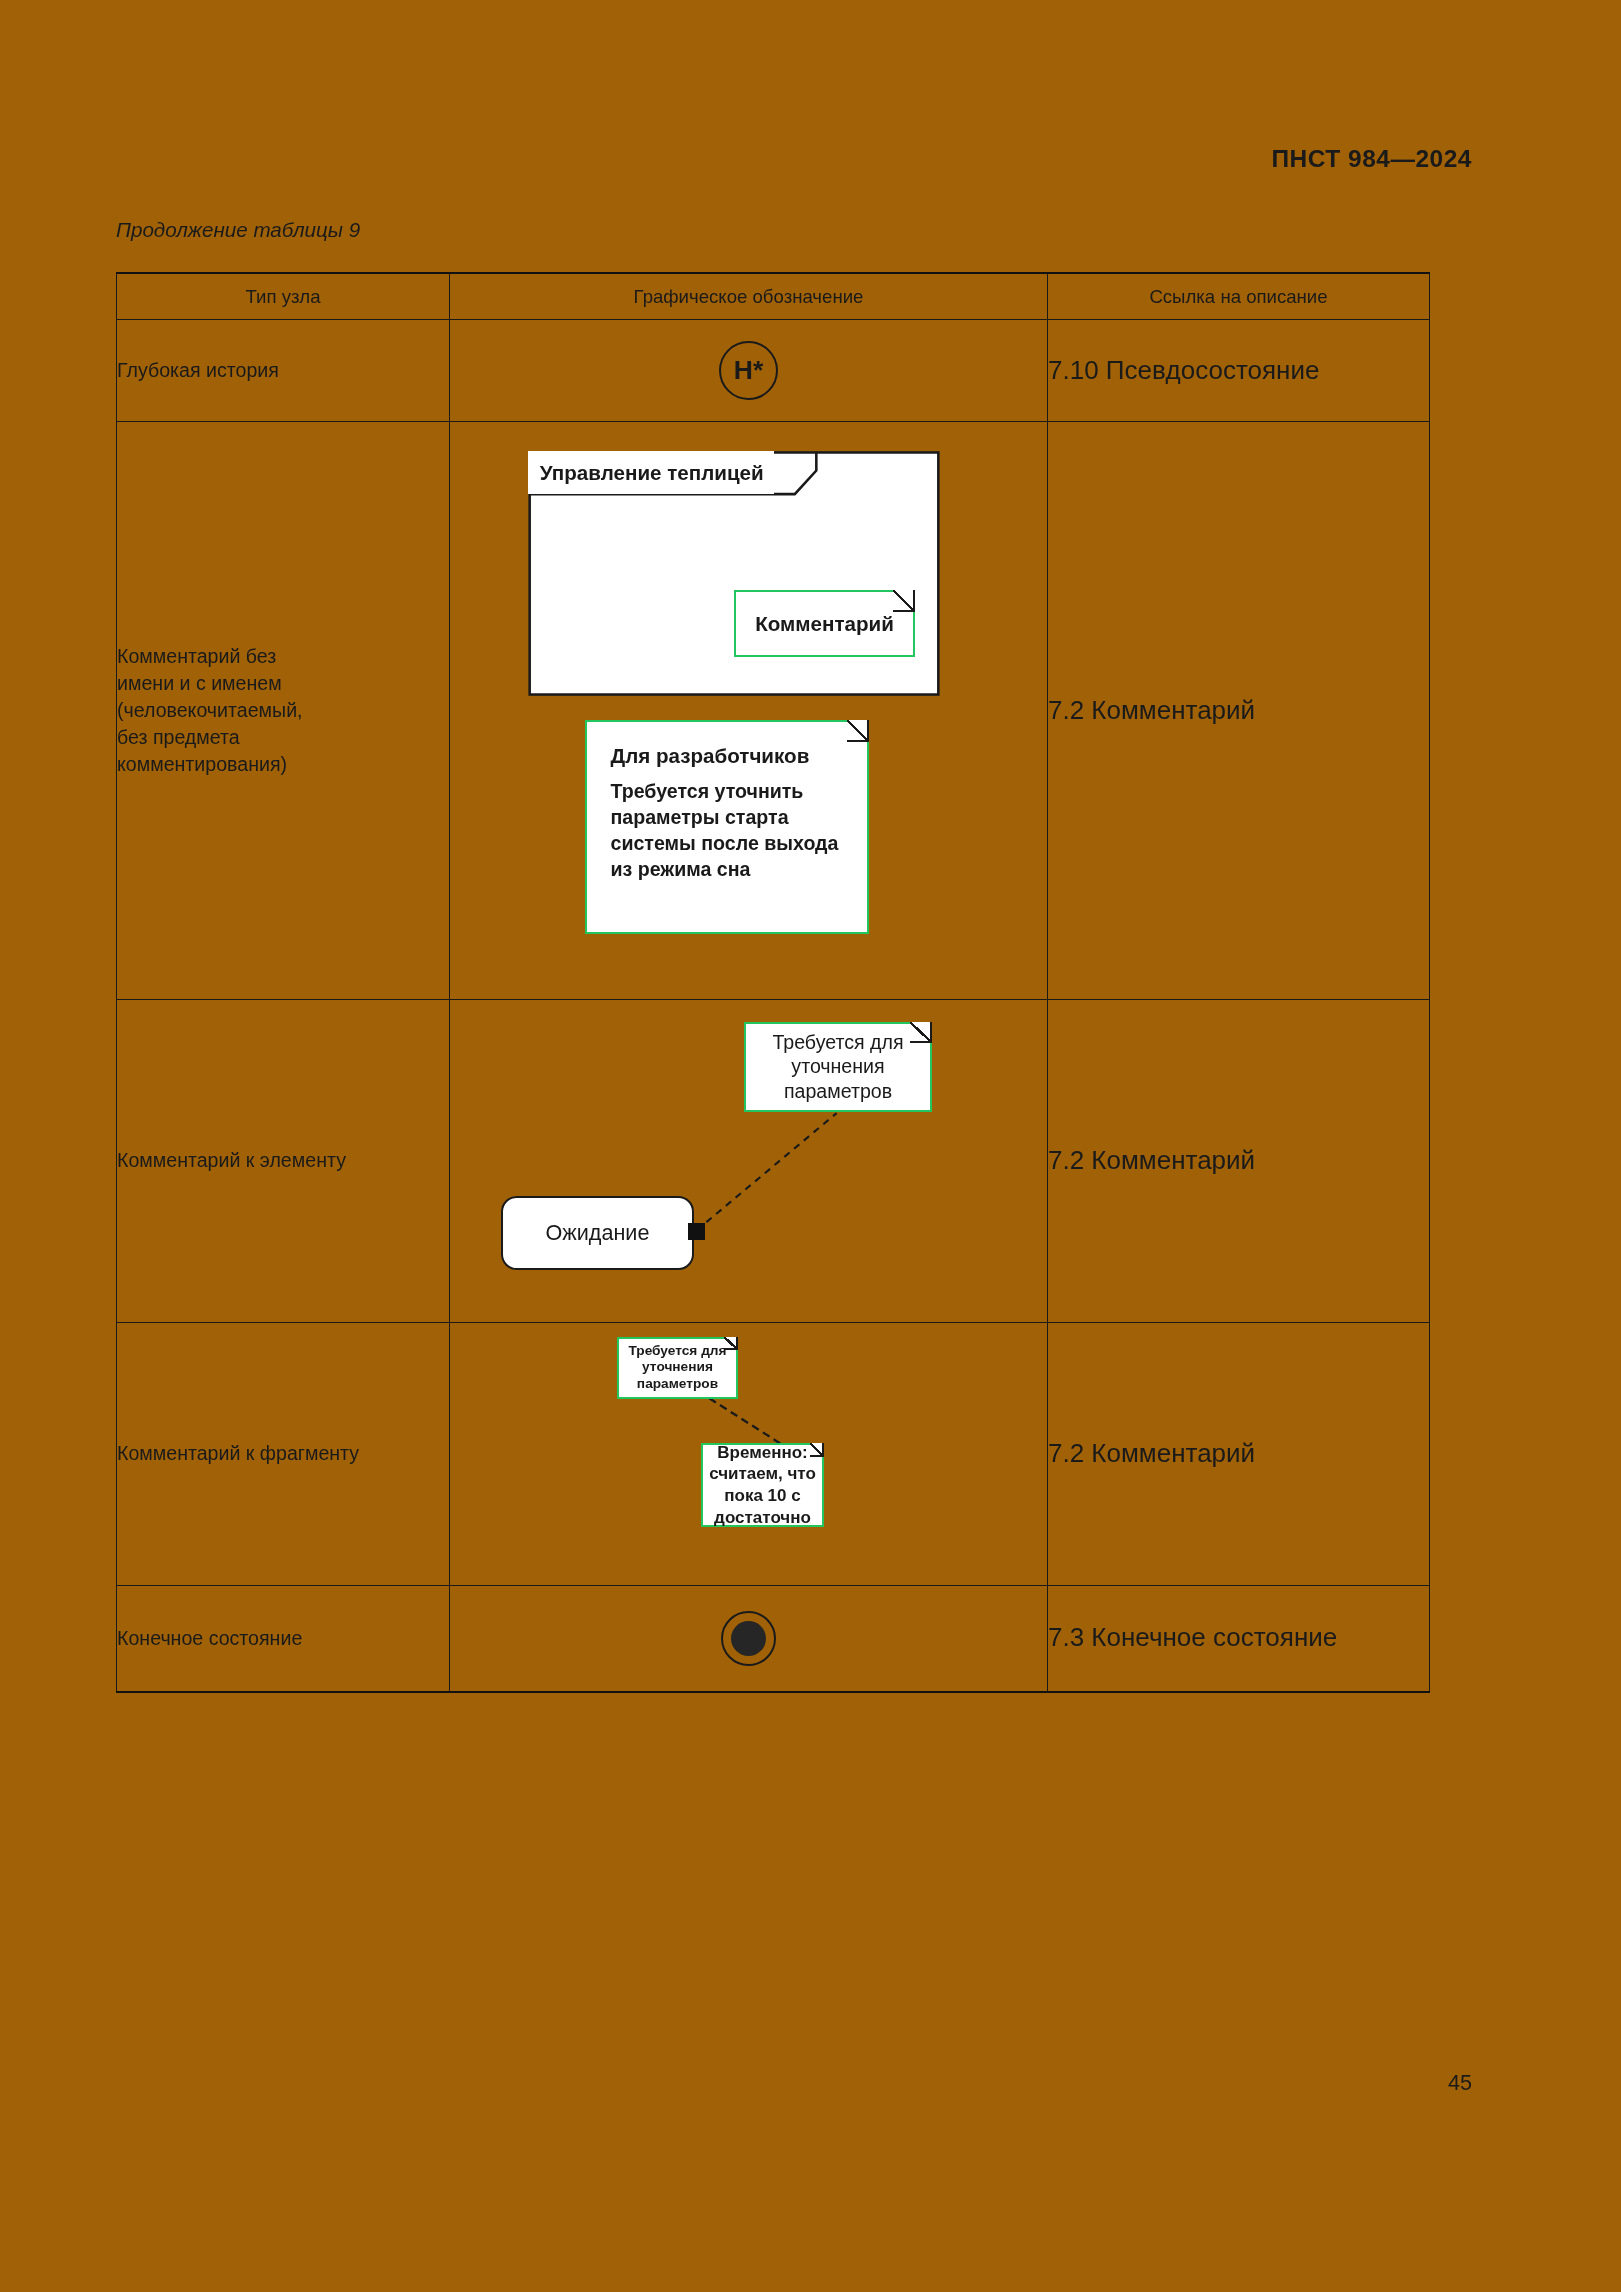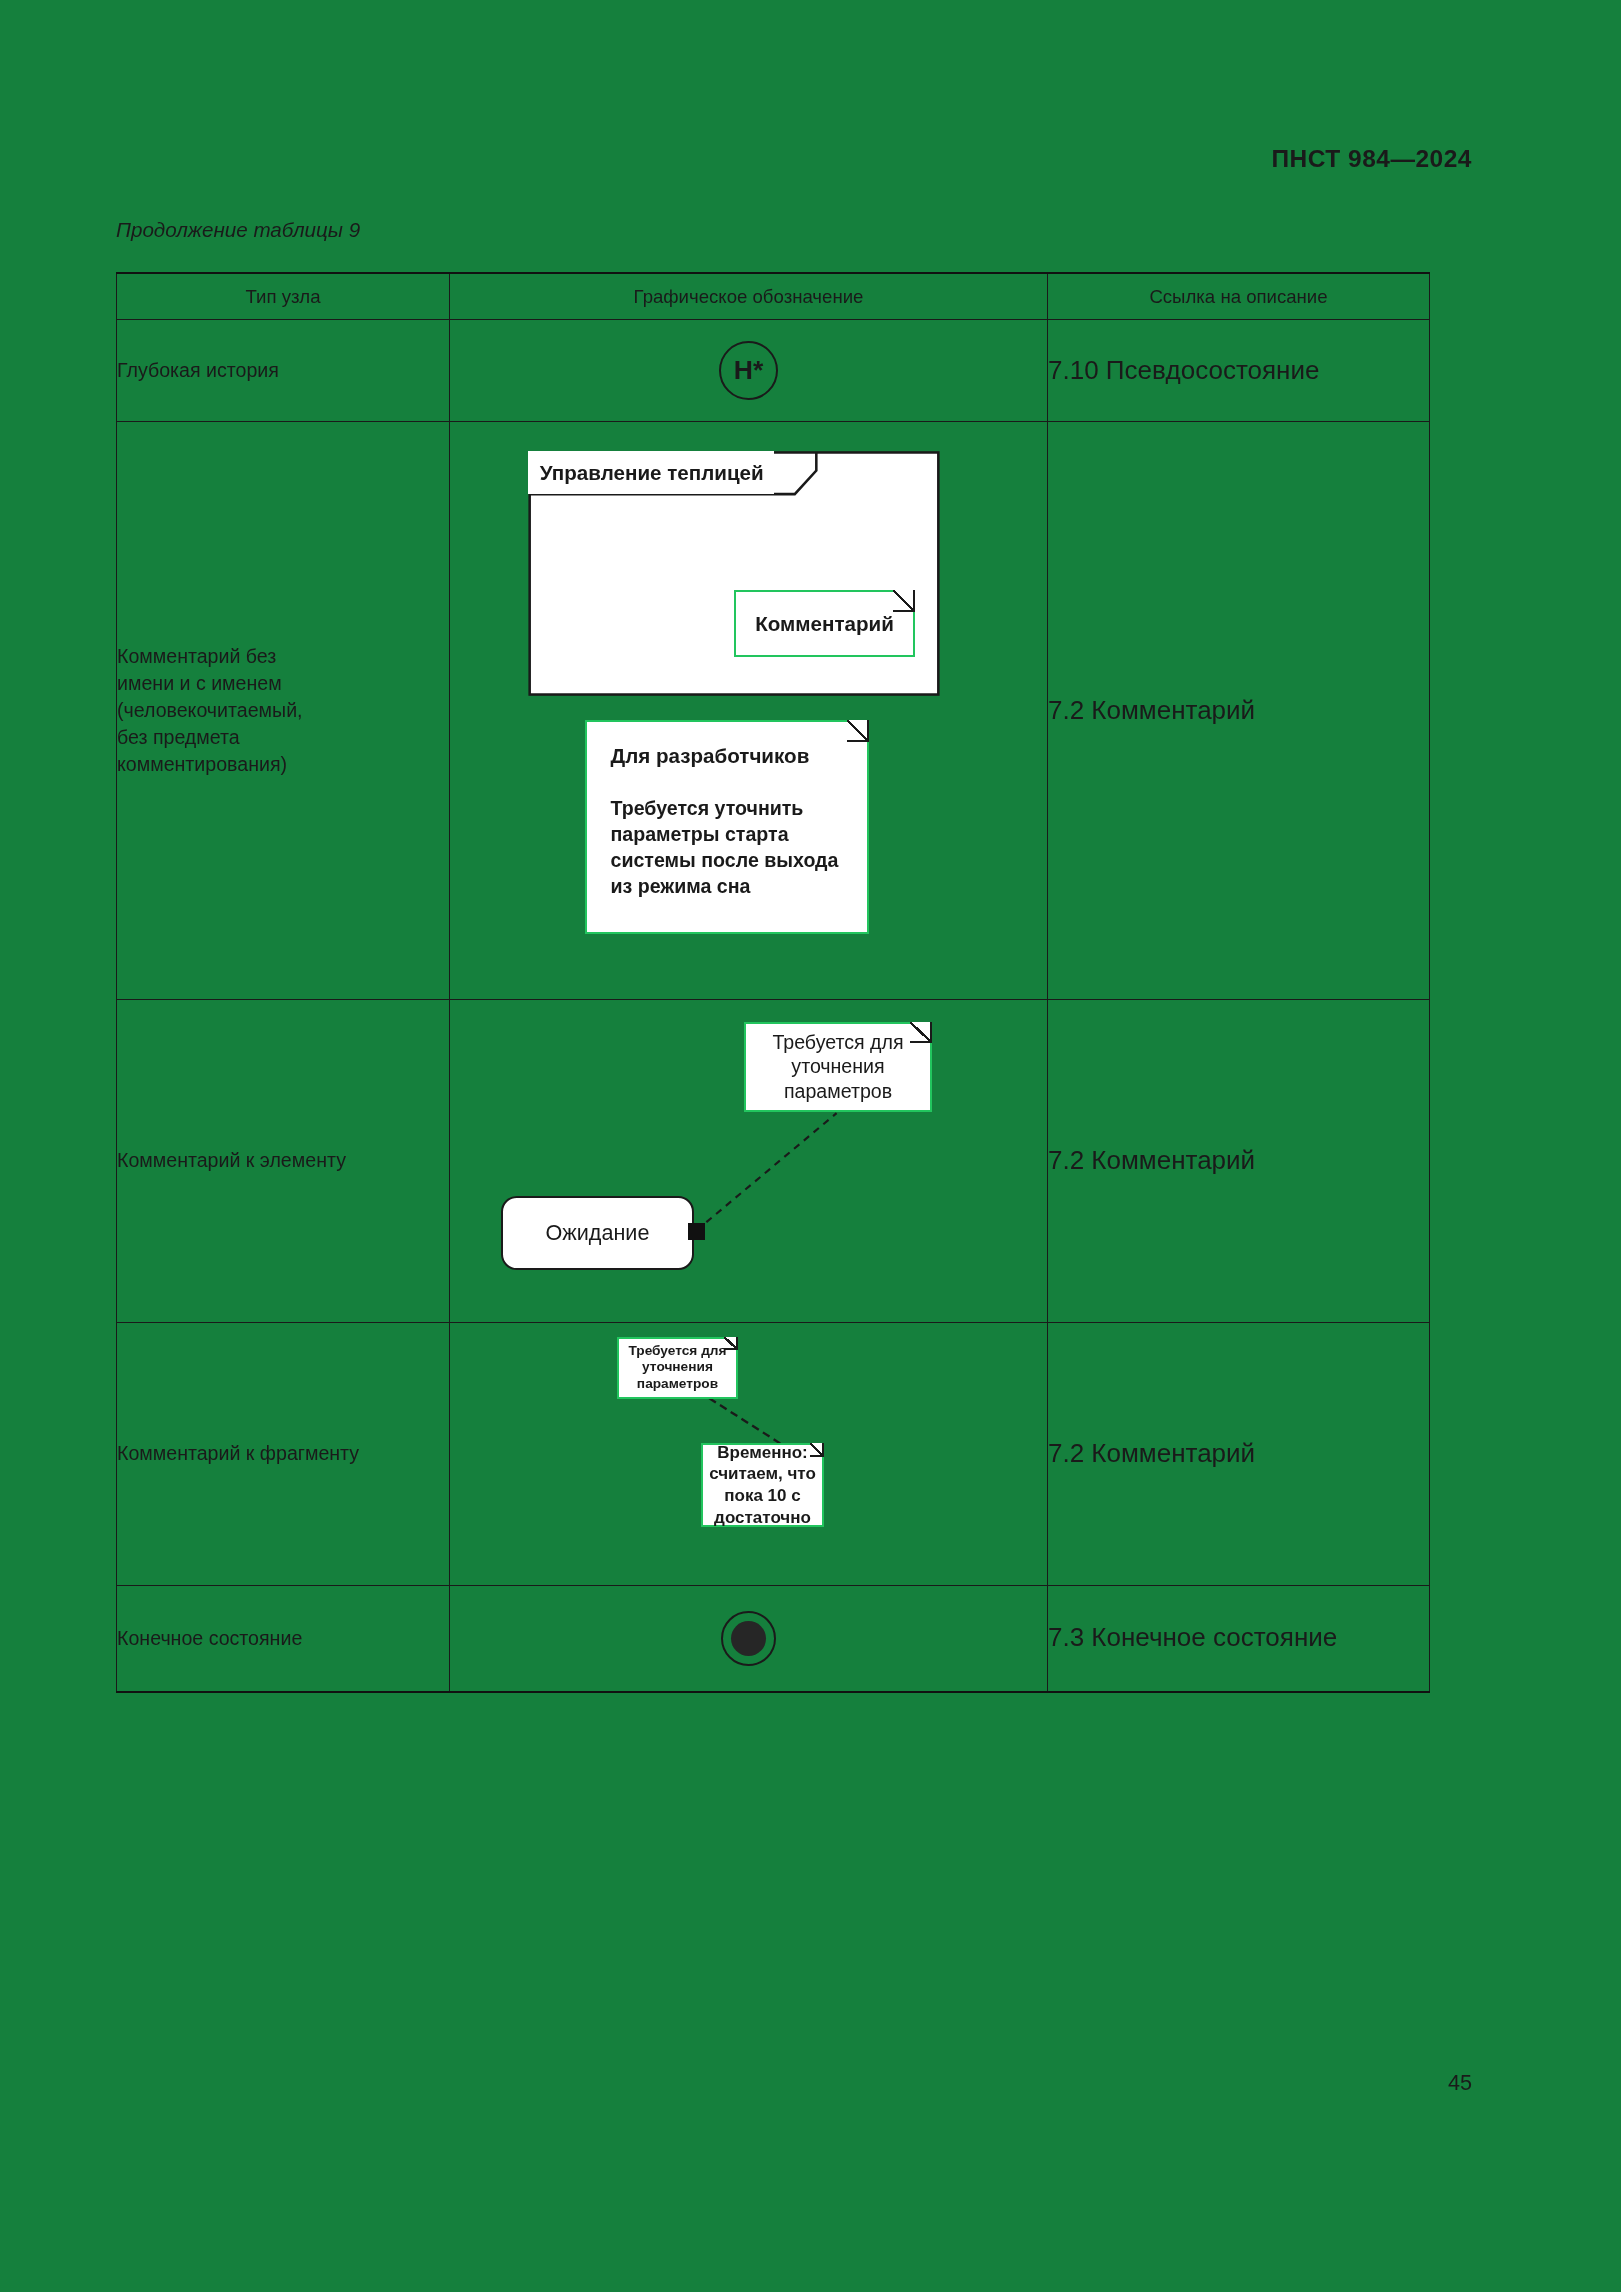--- a/index.html
+++ b/index.html
@@ -9,21 +9,21 @@
     background: #ffffff;
   }
   body {
     font-family: "Liberation Sans", sans-serif;
     color: #1a1a1a;
   }
   .page {
     position: relative;
     width: 1621px;
     height: 2293px;
-    background: #15803d;
+    background: #a16207;
     overflow: hidden;
   }
 
   
   .doc-header {
     position: absolute;
     top: 145px;
     right: 149px;
     font-size: 24.5px;
     font-weight: bold;
@@ -215,21 +215,21 @@
     width: 284px;
     height: 214px;
     text-align: left;
   }
   .dev-note .note-body {
     padding: 21.6px 15.7px 0 23.5px;
   }
   .dev-note .dev-title {
     font-size: 20.6px;
     font-weight: bold;
-    margin-bottom: 27px;
+    margin-bottom: 10px;
   }
   .dev-note .dev-text {
     font-size: 19.6px;
     font-weight: bold;
     line-height: 1.34;
   }
 
   
   .code-note {
     position: absolute;

